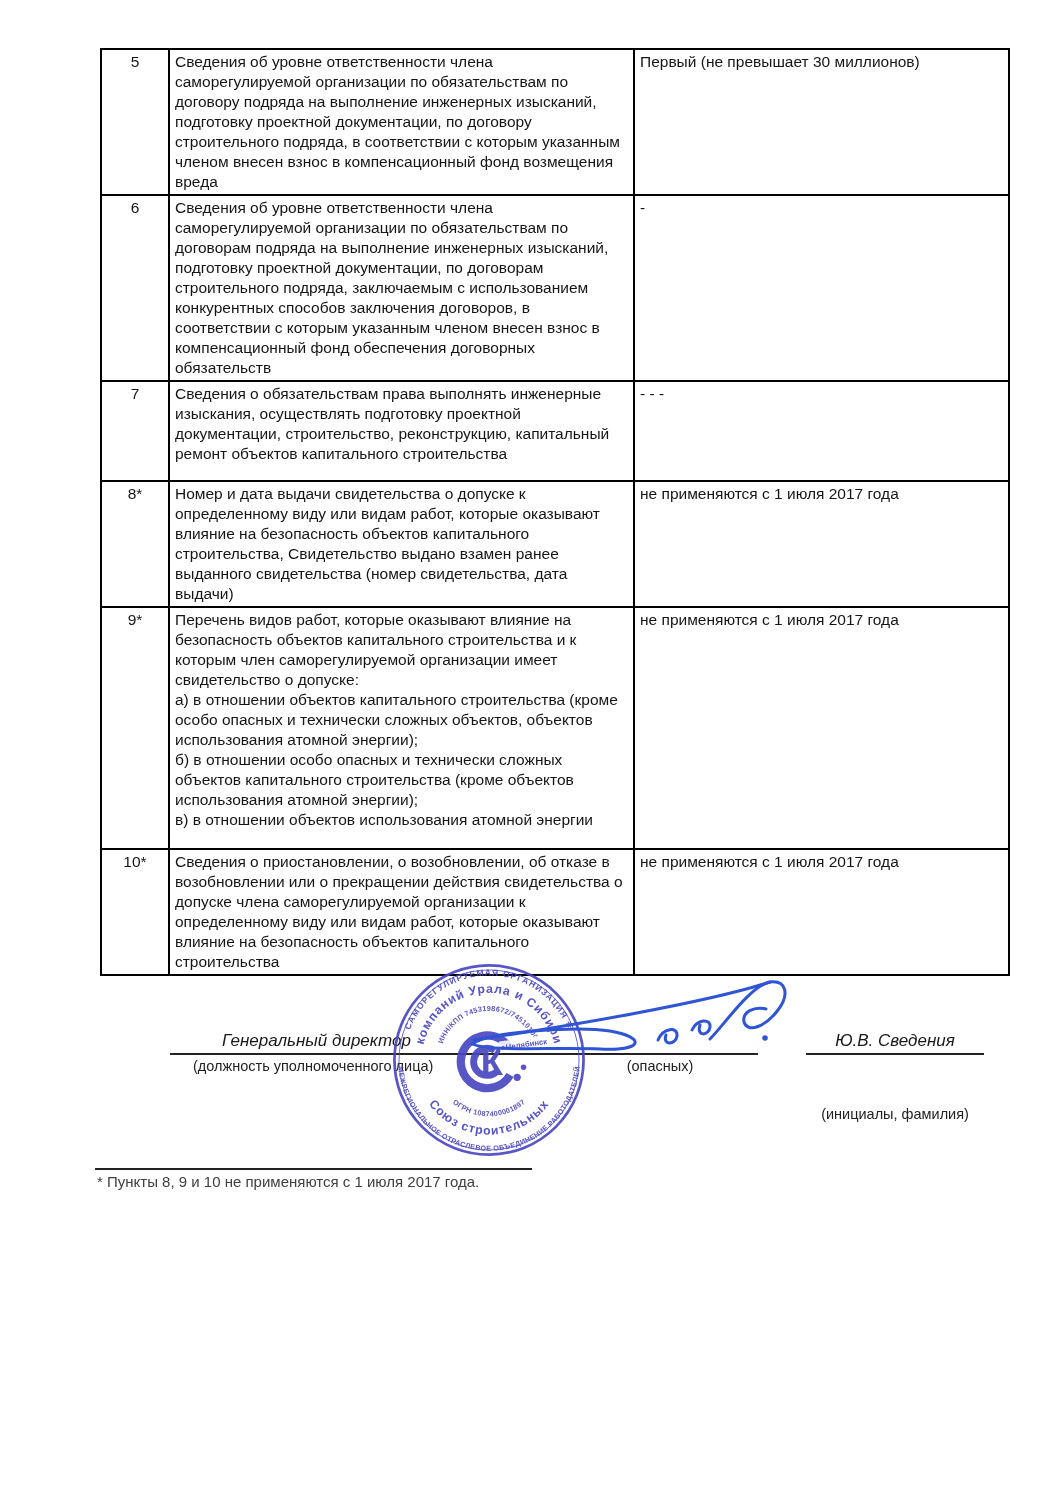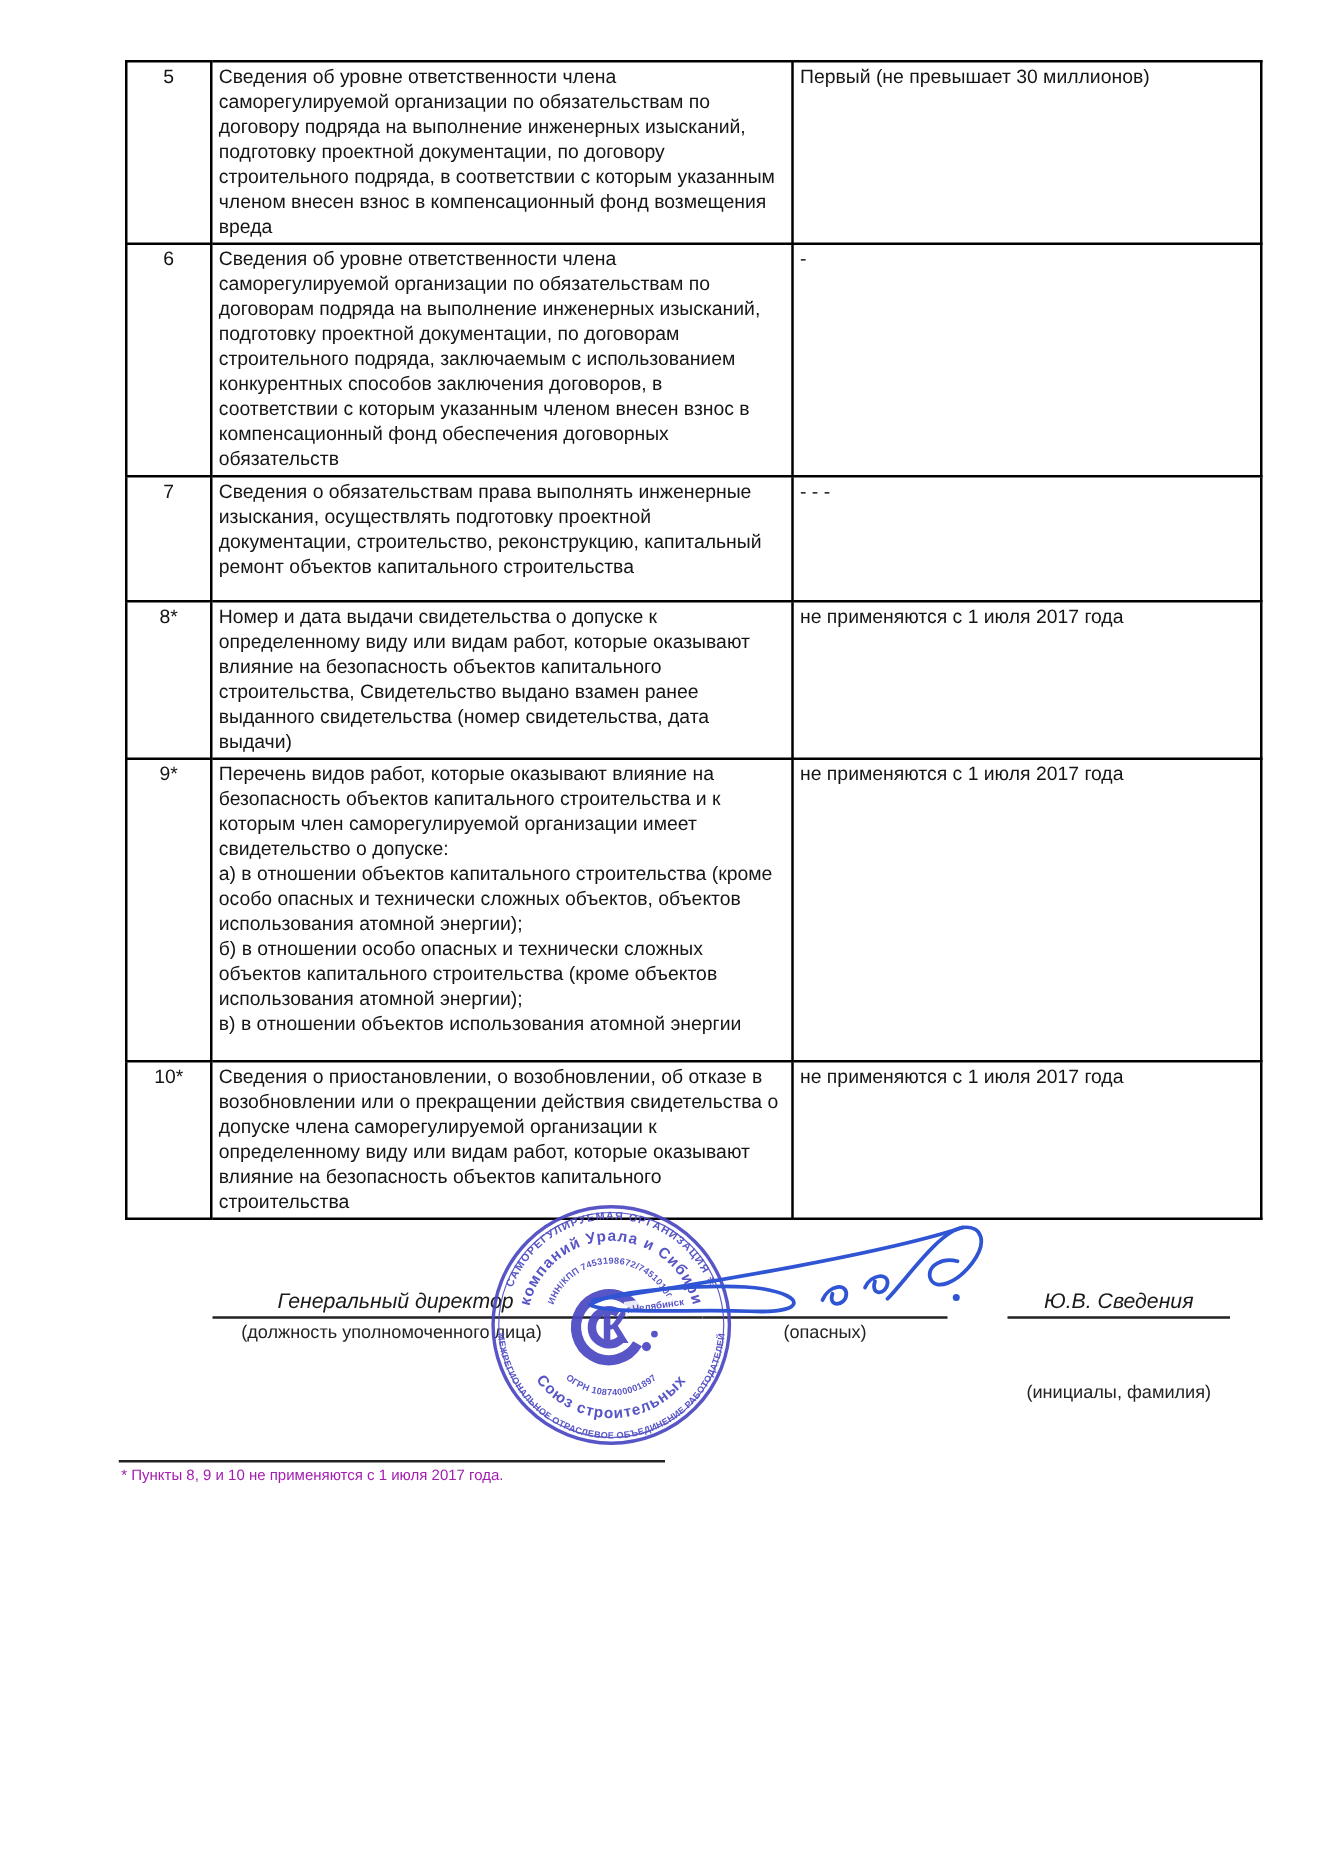--- a/index.html
+++ b/index.html
@@ -29,21 +29,21 @@
   .line-left   { left:170px; top:1053px; width:392px; }
   .line-mid    { left:562px; top:1053px; width:196px; }
   .line-right  { left:806px; top:1053px; width:178px; }
   .pos-label   { left:222px; top:1031px; }
   .cap-left    { left:193px; top:1058px;text-align:right; }
   .cap-mid     { left:562px; top:1058px; width:196px; text-align:center; }
   .name-label  { left:806px; top:1031px; width:178px; text-align:center; }
   .cap-right   { left:806px; top:1058px; width:178px; text-align:center;margin-top:48px; }
   
   .footnote-line { position:absolute; left:95px; top:1168px; width:437px; height:2px; background:#222; }
-  .footnote-text { position:absolute; left:97px; top:1173px; font-size:12px; color:#a21caf; }
+  .footnote-text { position:absolute; left:97px; top:1173px; font-size:15px; color:#404040; }
   
   svg.stamp { position:absolute; left:389px; top:960px; width:200px; height:200px; opacity:0.92; }
   svg.stamp text { fill:#4a47c2; text-anchor:middle; font-family:"Liberation Sans", sans-serif; }
   svg.stamp .ring  { fill:none; stroke:#4a47c2; }
   .t-small { font-size:9.5px; font-weight:bold; letter-spacing:1.1px; }
   .t-tiny  { font-size:8px;  font-weight:bold; letter-spacing:0.3px; }
   .t-name  { font-size:13.5px; font-weight:bold; letter-spacing:1px; }
   .t-city  { font-size:8.5px; font-weight:bold; }
   .logo-k  { font-size:40px; font-weight:bold; }
   

